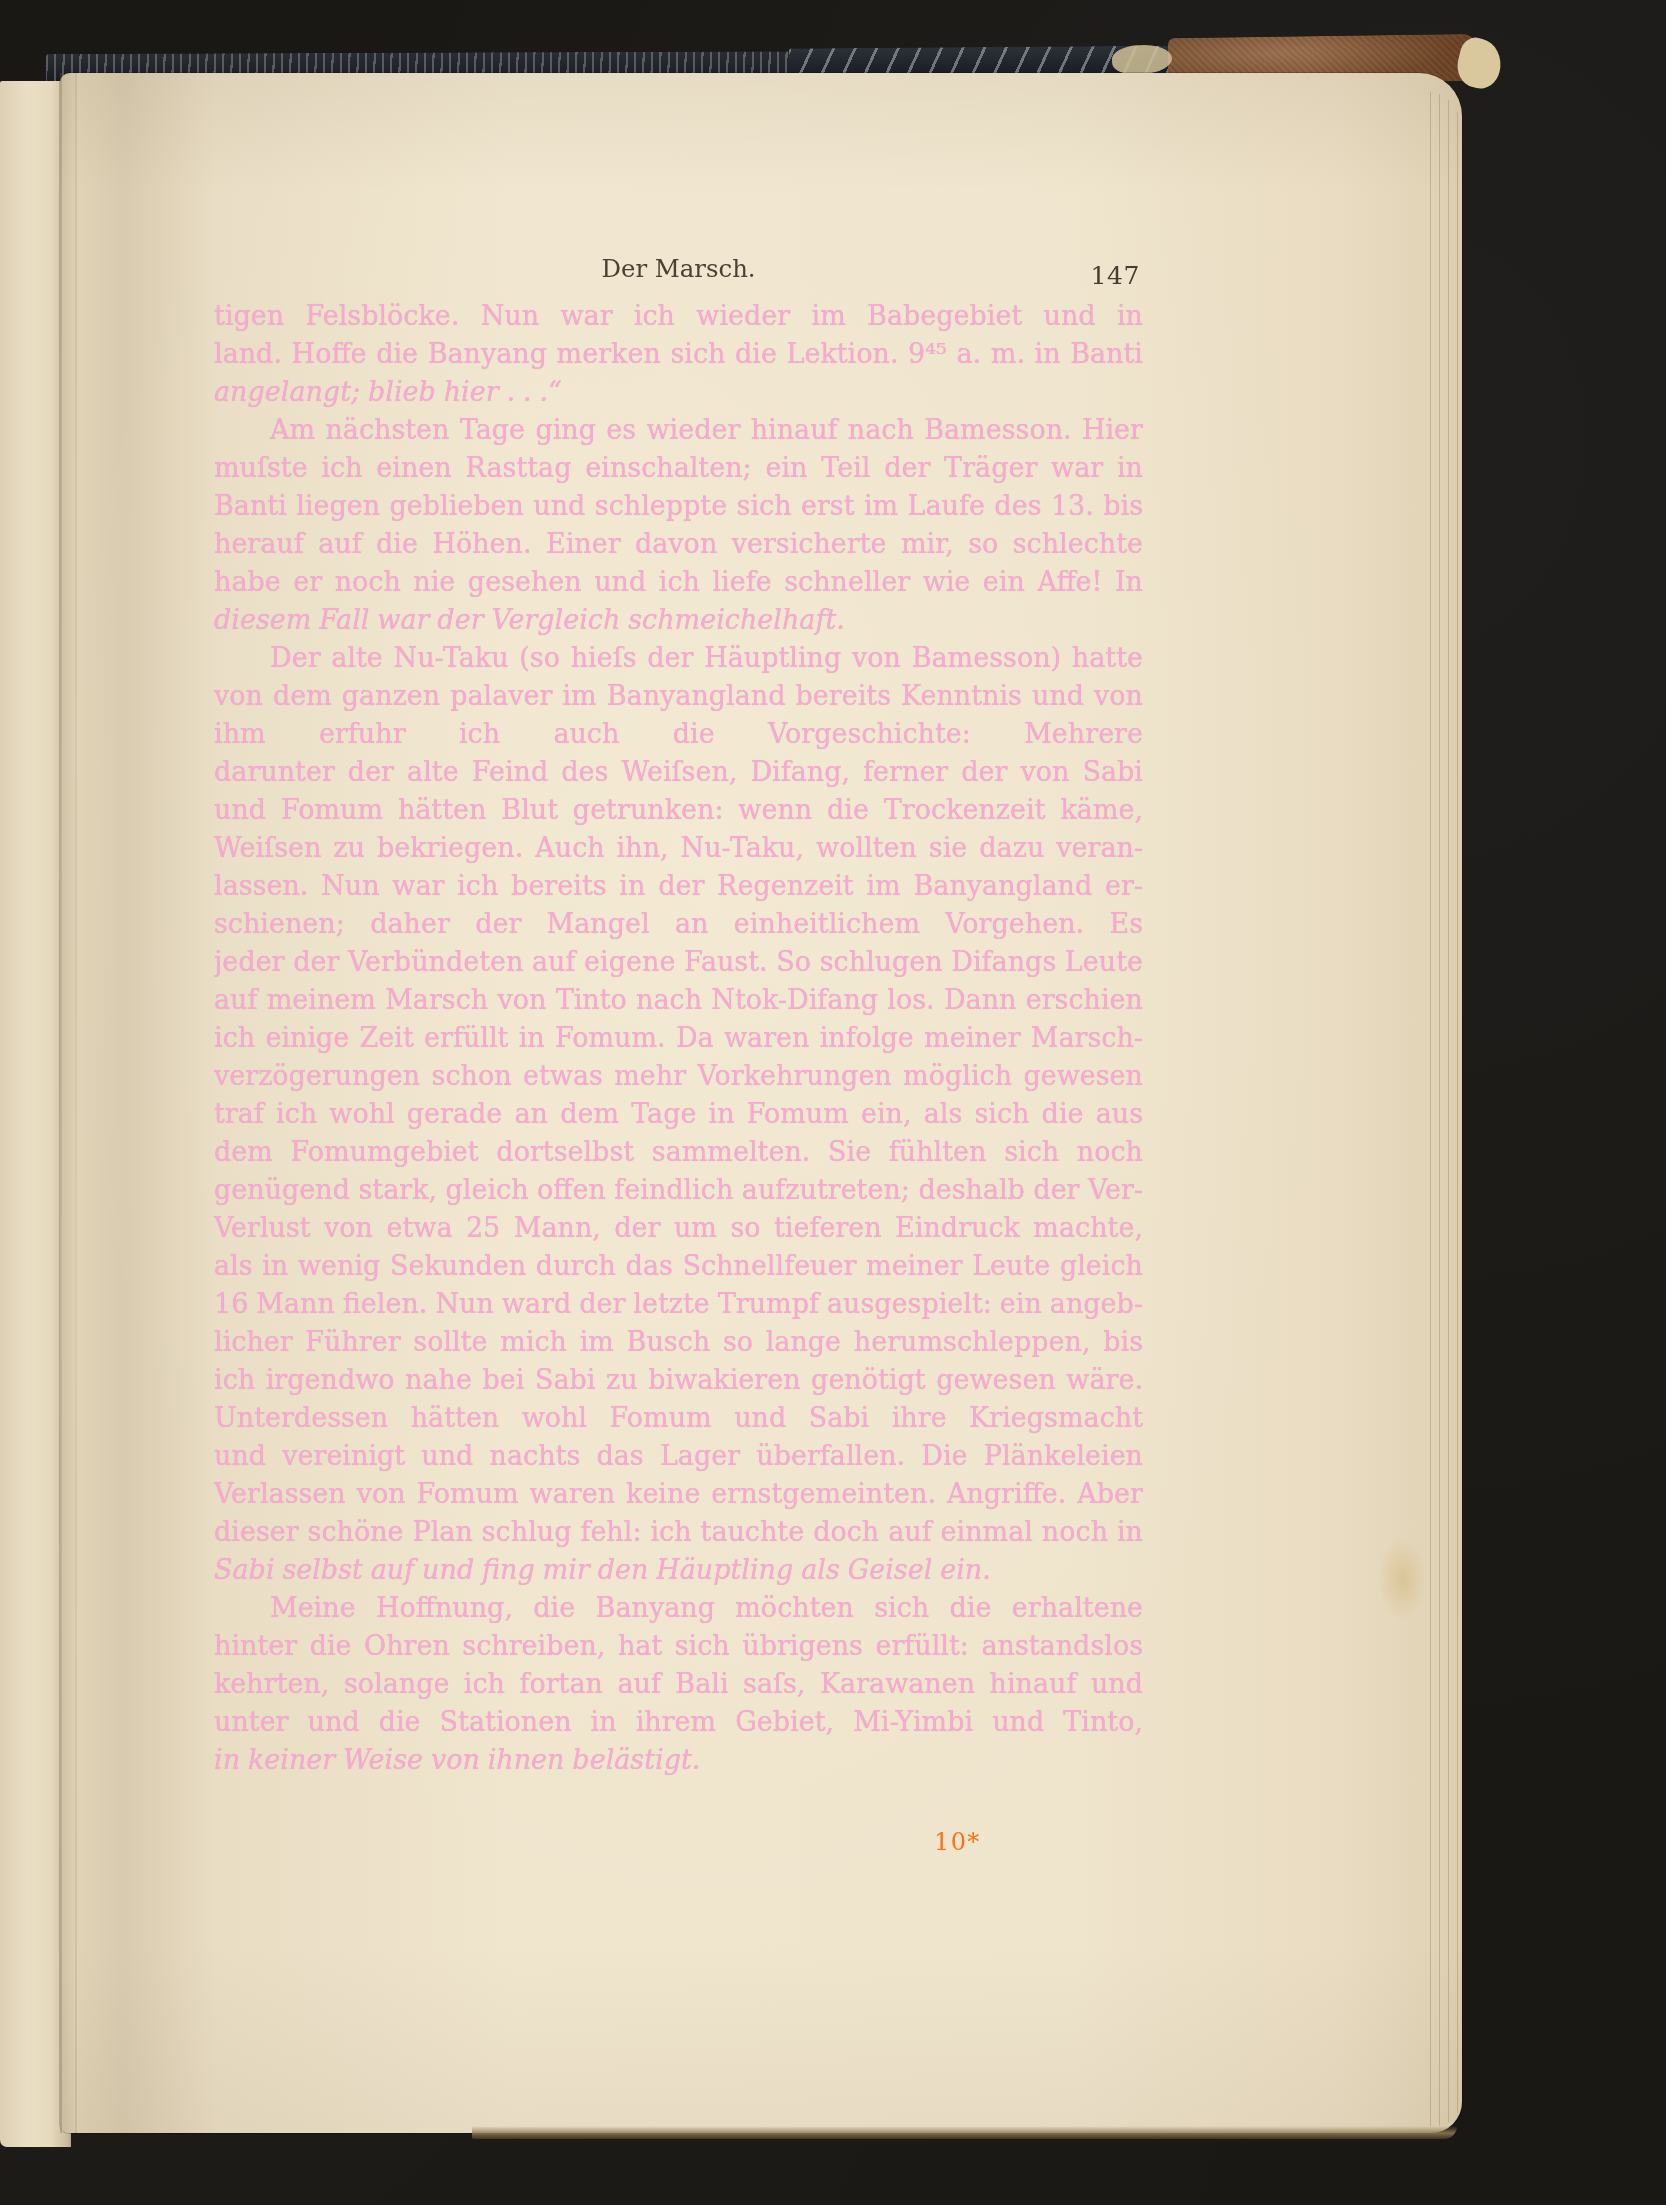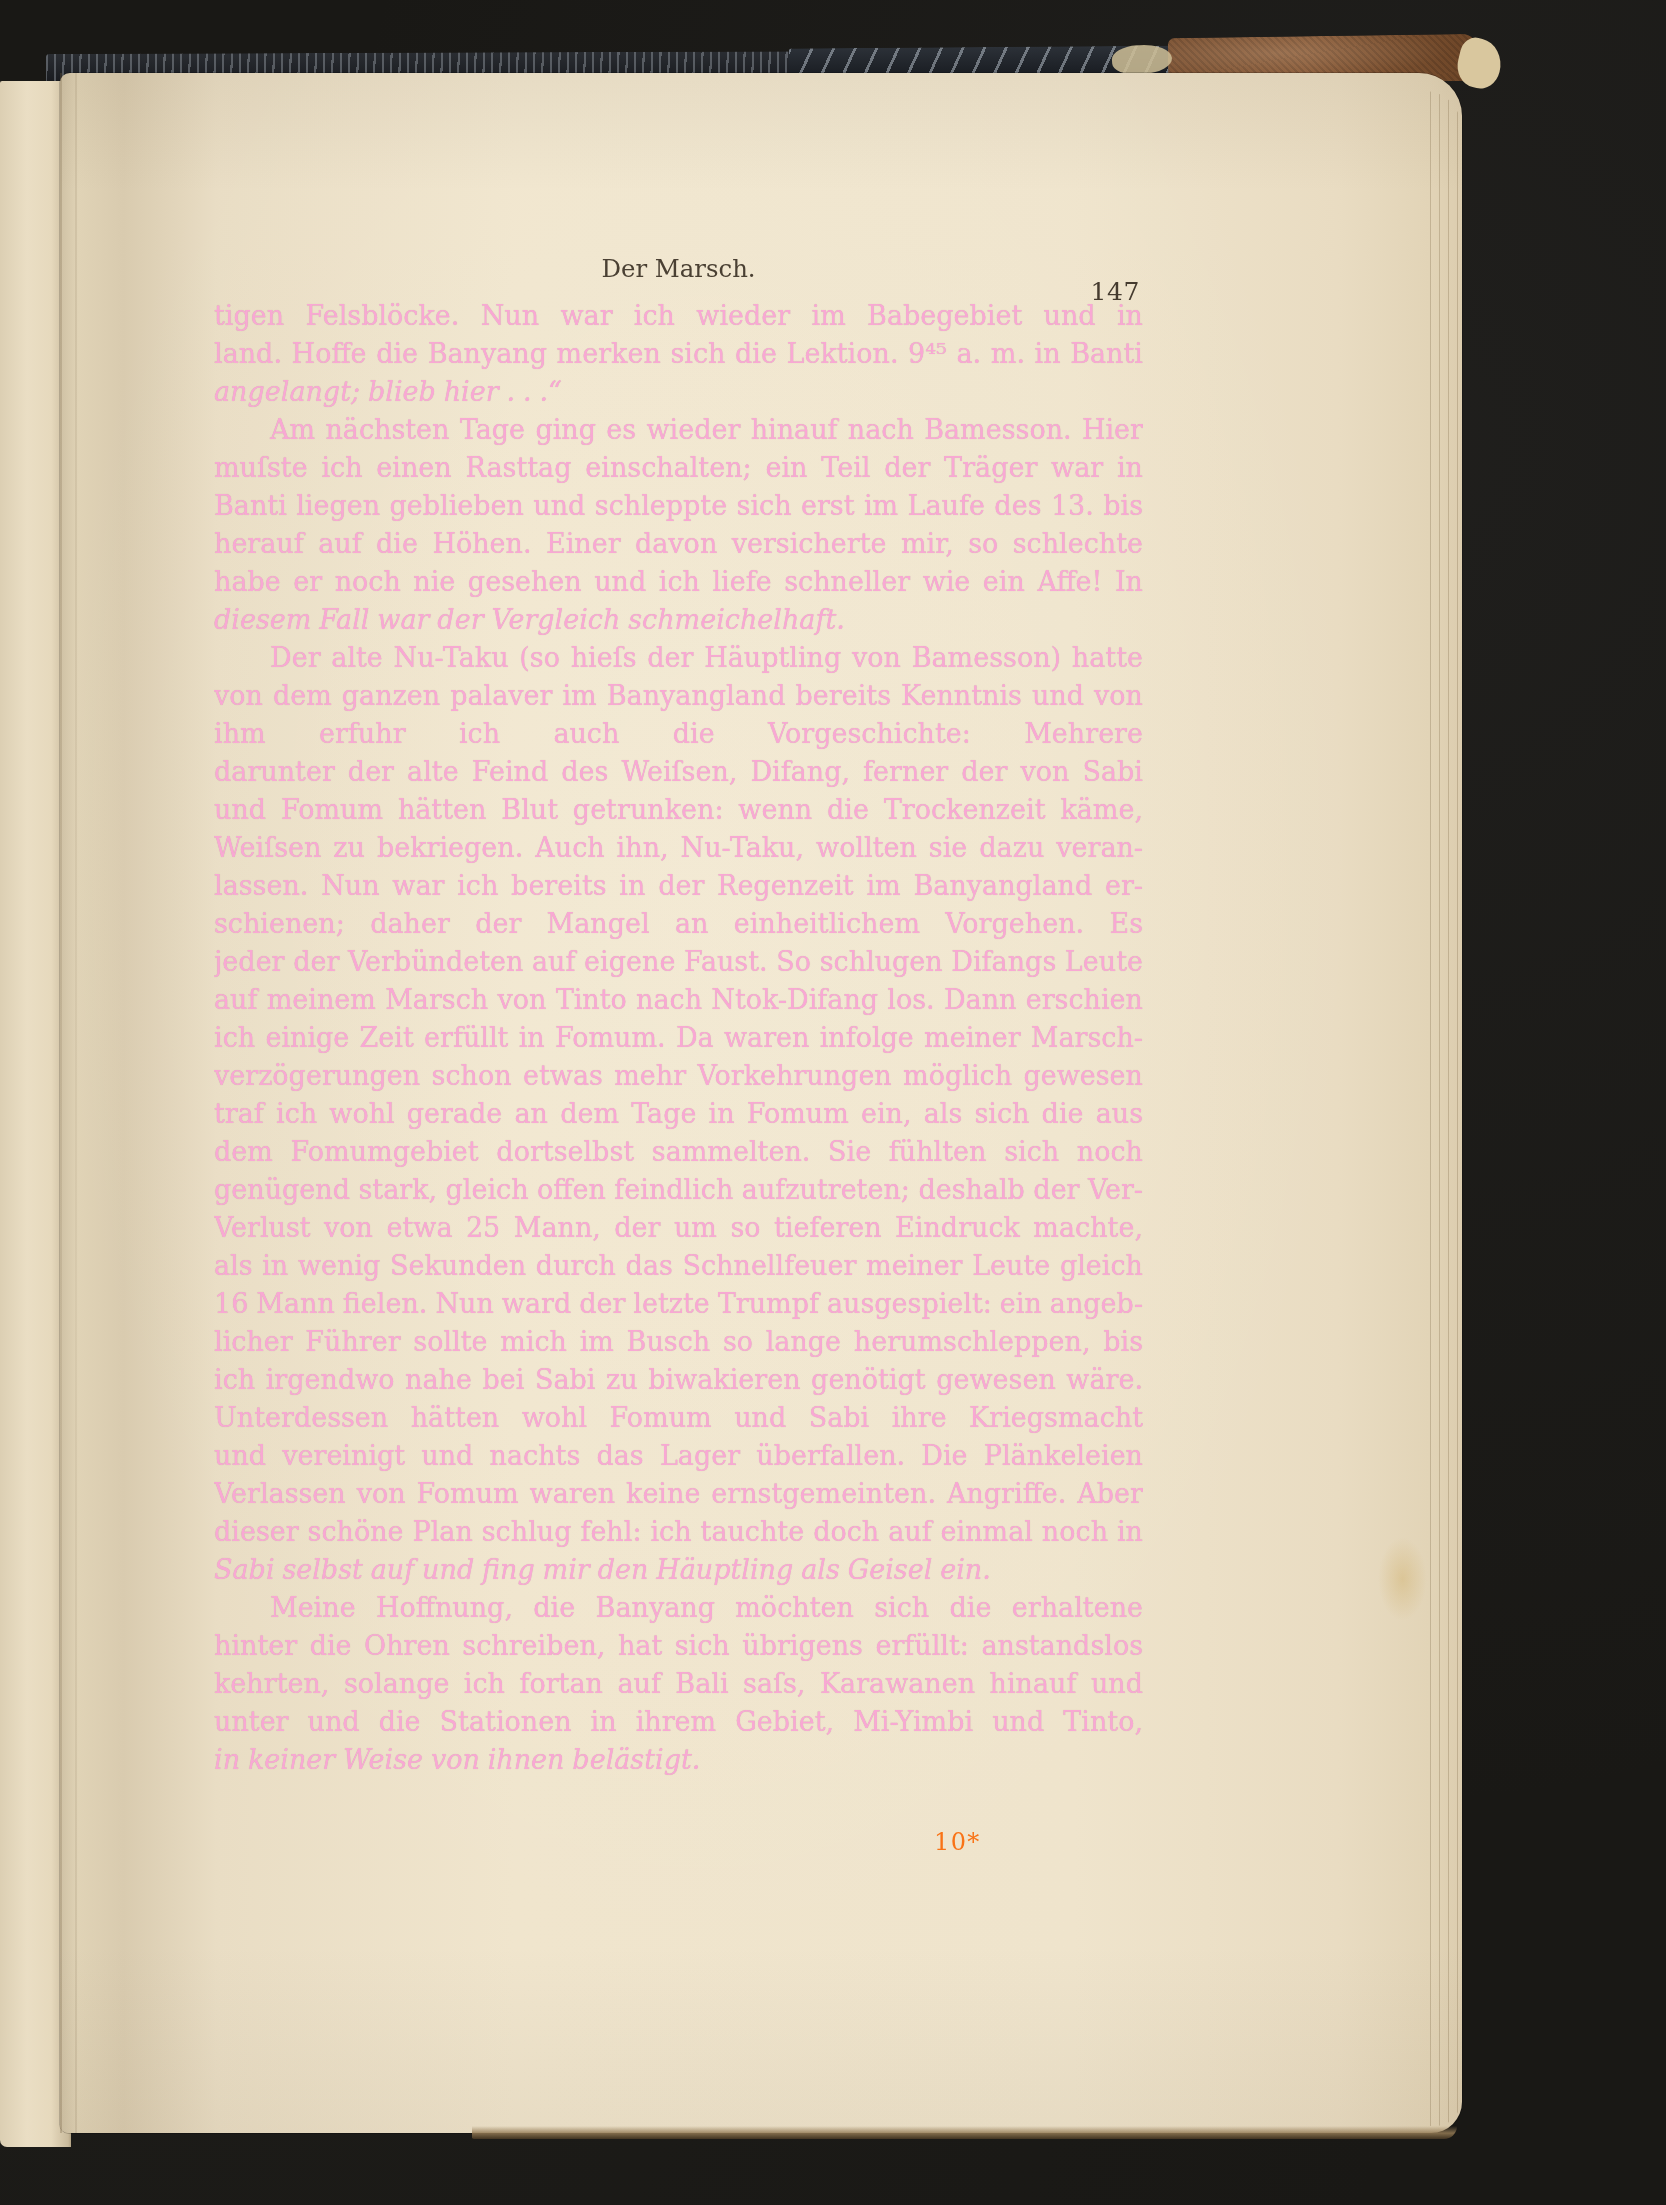--- a/index.html
+++ b/index.html
@@ -92,21 +92,21 @@
     position:absolute;left:1318px;top:1464px;width:49px;height:84px;
     background:radial-gradient(ellipse, rgba(198,158,70,.30), transparent 70%);
   }
   
   .running-head{
     position:absolute;left:214px;top:253px;width:929px;height:31px;line-height:31px;
     color:#4a4033;font-size:24.4px;text-align:center;
   }
   .pagenum{
     position:absolute;right:2.8px;top:7px;
-    font-size:25px;color:#453b2f;letter-spacing:0.7px;margin-top:16px;
+    font-size:25px;color:#453b2f;letter-spacing:0.7px;
   }
   .text-block{
     position:absolute;left:214px;top:297px;width:929px;
     color:#f9a8d4;font-size:27px;line-height:38px;
     word-spacing:-0.7px;
     text-shadow:0 0 0.7px rgba(70,58,44,.25);
   }
   .line{
     height:38px;overflow:hidden;
     text-align:justify;text-align-last:justify;

